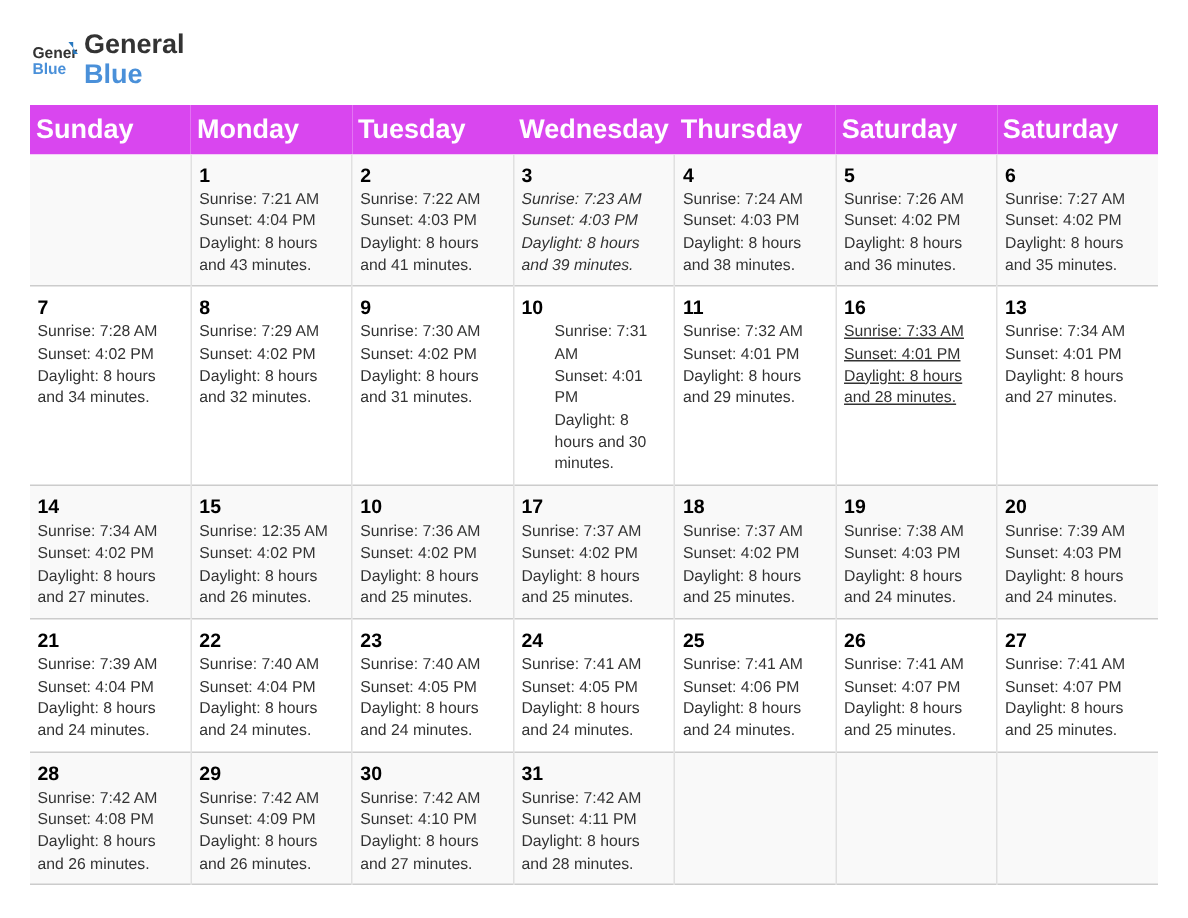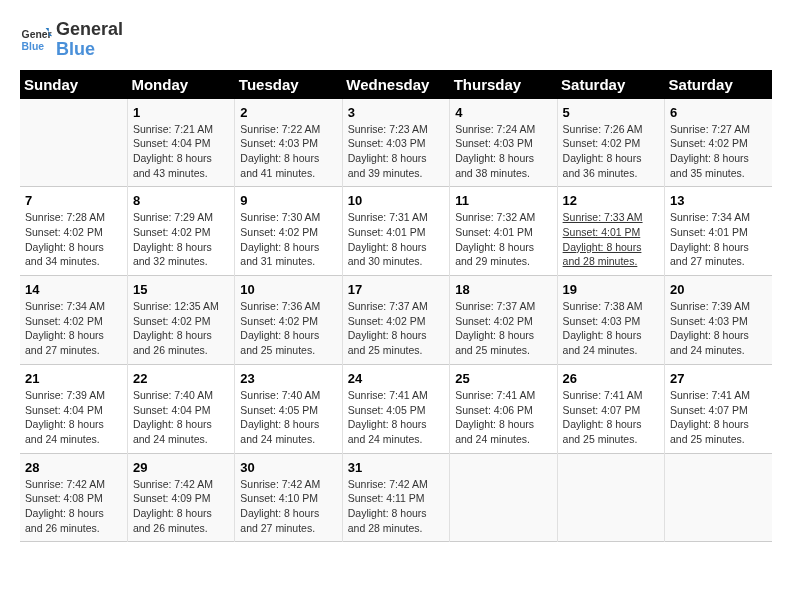--- a/index.html
+++ b/index.html
@@ -46,25 +46,25 @@
       font-size: 16px;
       color: #333;
       font-weight: bold;
     }
     table {
       width: 100%;
       border-collapse: collapse;
       font-size: 11px;
     }
     thead tr th {
-      background-color: #000000;
+      background-color: #d946ef;
       color: white;
       padding: 6px 4px;
       text-align: left;
-      font-size: 15px;
+      font-size: 18px;
       font-weight: bold;
     }
     tbody tr {
       border-bottom: 1px solid #ccc;
     }
     tbody tr:nth-child(odd) {
       background-color: #f9f9f9;
     }
     tbody tr:nth-child(even) {
       background-color: #fff;
@@ -135,21 +135,21 @@
 Daylight: 8 hours and 43 minutes.</div>
         </td>
         <td>
           <span class="day-num">2</span>
           <div class="day-info" style="white-space: pre-line;">Sunrise: 7:22 AM
 Sunset: 4:03 PM
 Daylight: 8 hours and 41 minutes.</div>
         </td>
         <td>
           <span class="day-num">3</span>
-          <div class="day-info" style="white-space: pre-line;">Sunrise: 7:23 AM
+          <div class="day-info" style="white-space: pre-line; font-style: italic;">Sunrise: 7:23 AM
 Sunset: 4:03 PM
 Daylight: 8 hours and 39 minutes.</div>
         </td>
         <td>
           <span class="day-num">4</span>
           <div class="day-info" style="white-space: pre-line;">Sunrise: 7:24 AM
 Sunset: 4:03 PM
 Daylight: 8 hours and 38 minutes.</div>
         </td>
         <td>
@@ -179,32 +179,32 @@
 Daylight: 8 hours and 32 minutes.</div>
         </td>
         <td>
           <span class="day-num">9</span>
           <div class="day-info" style="white-space: pre-line;">Sunrise: 7:30 AM
 Sunset: 4:02 PM
 Daylight: 8 hours and 31 minutes.</div>
         </td>
         <td>
           <span class="day-num">10</span>
-          <div class="day-info" style="white-space: pre-line;">Sunrise: 7:31 AM
+          <div class="day-info" style="white-space: pre-line; margin-left: 22px;">Sunrise: 7:31 AM
 Sunset: 4:01 PM
 Daylight: 8 hours and 30 minutes.</div>
         </td>
         <td>
           <span class="day-num">11</span>
           <div class="day-info" style="white-space: pre-line;">Sunrise: 7:32 AM
 Sunset: 4:01 PM
 Daylight: 8 hours and 29 minutes.</div>
         </td>
         <td>
-          <span class="day-num">12</span>
+          <span class="day-num">16</span>
           <div class="day-info" style="white-space: pre-line; text-decoration: underline;">Sunrise: 7:33 AM
 Sunset: 4:01 PM
 Daylight: 8 hours and 28 minutes.</div>
         </td>
         <td>
           <span class="day-num">13</span>
           <div class="day-info" style="white-space: pre-line;">Sunrise: 7:34 AM
 Sunset: 4:01 PM
 Daylight: 8 hours and 27 minutes.</div>
         </td>

